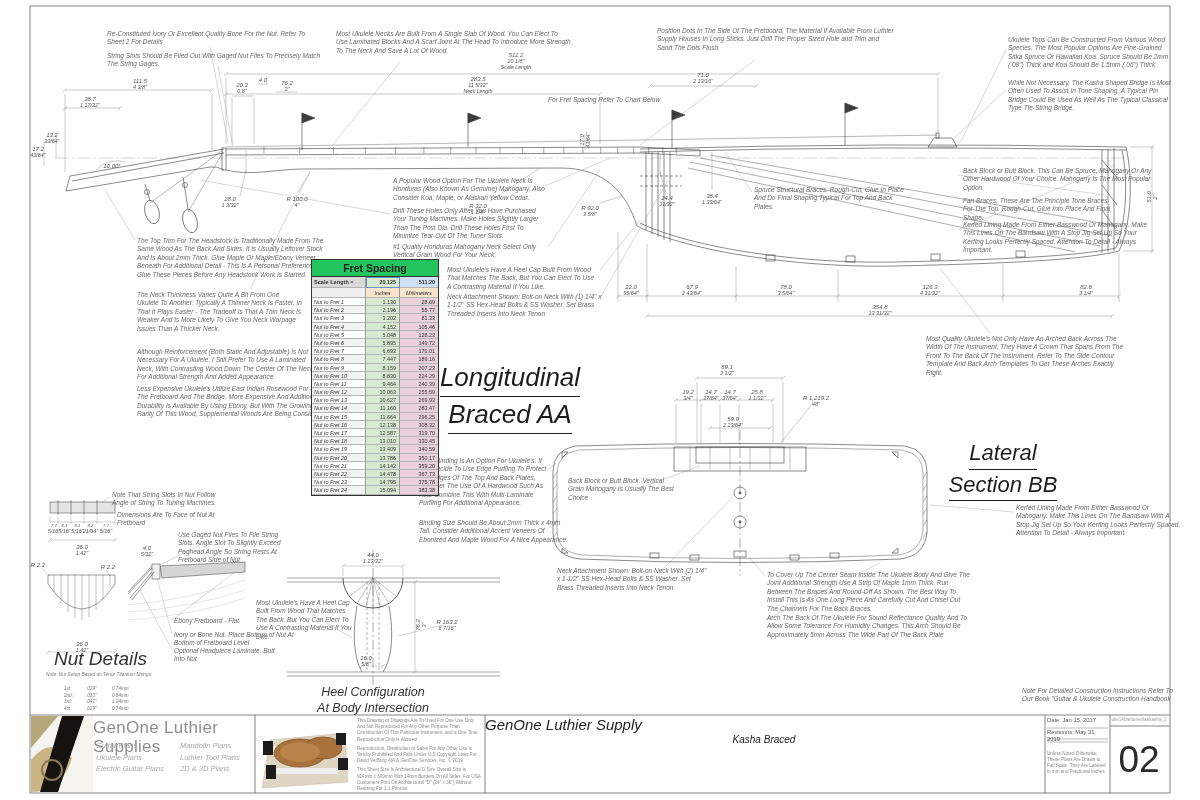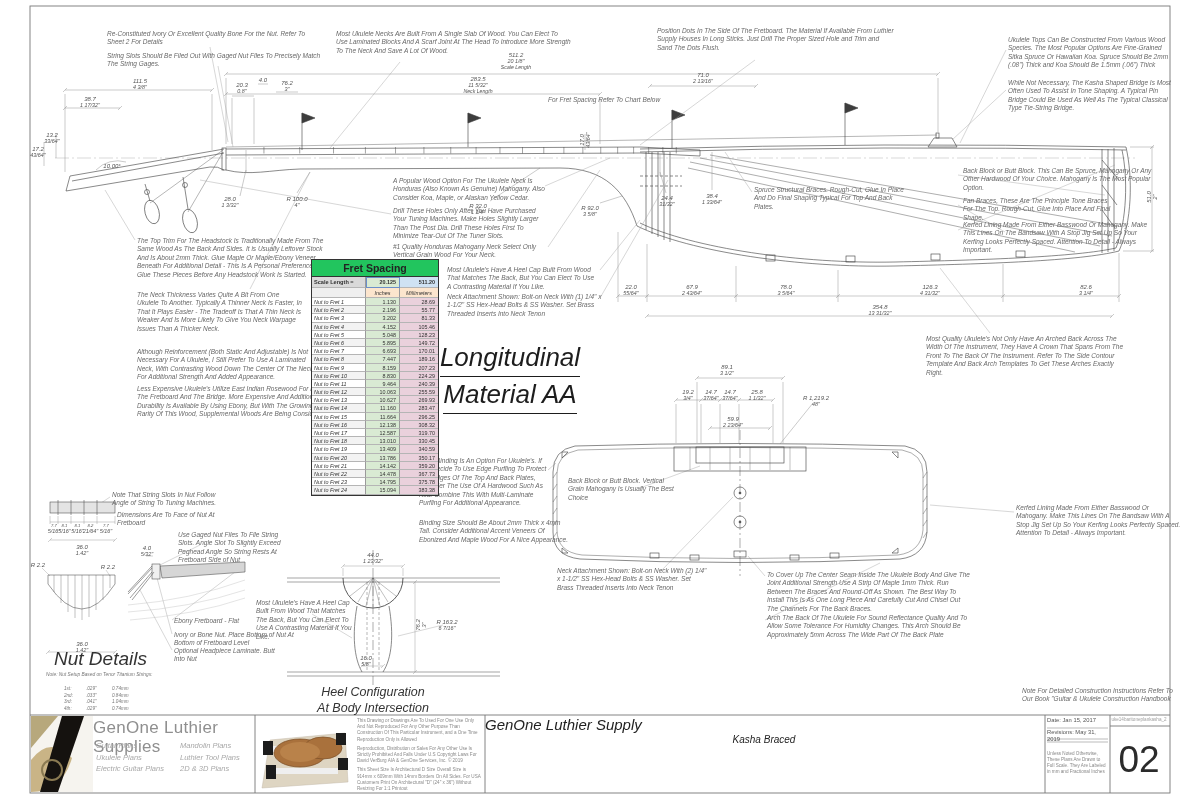--- a/index.html
+++ b/index.html
@@ -5,21 +5,21 @@
   html,body{margin:0;padding:0;background:#fff;}
   #sheet{position:relative;width:1200px;height:800px;background:#fff;overflow:hidden;
          font-family:"Liberation Sans",sans-serif;}
   svg.layer{position:absolute;left:0;top:0;}
   .note{position:absolute;font:italic 6.5px/1.3 "Liberation Sans",sans-serif;color:#686868;}
   .dim{position:absolute;font:italic 6px/1.1 "Liberation Sans",sans-serif;color:#555;
        text-align:center;transform:translate(-50%,0);white-space:nowrap;display:flex;flex-direction:column;}
   .dim .in{font-size:5.4px;}
   .dim .sub{font-size:5.2px;}
   .dim span:empty{display:none;}
-  .seclabel{position:absolute;font:italic 26px/1.35 "Liberation Sans",sans-serif;color:#1d1d1d;text-align:center;}
+  .seclabel{position:absolute;font:italic 26px/1.35 "Liberation Sans",sans-serif;color:#1d1d1d;text-align:center;margin-top:20px;}
   .seclabel span{display:inline-block;border-bottom:1.6px solid #1d1d1d;padding-bottom:1px;}
   .plainlabel{position:absolute;font:italic 19px/1.2 "Liberation Sans",sans-serif;color:#333;}
   .small-title{position:absolute;font:italic 12.5px/1.25 "Liberation Sans",sans-serif;color:#333;text-align:center;}
   
   #fret-table{position:absolute;left:311px;top:259px;width:126px;border:1px solid #333;background:#fff;font-family:"Liberation Sans",sans-serif;}
   #ft-title{height:16px;line-height:16px;text-align:center;font-size:10.5px;font-weight:600;color:#222;background:#22c55e;border-bottom:1px solid #333;}
   .ftr{display:flex;height:8.2px;line-height:8.2px;font-size:5.4px;color:#333;}
   .ftr>span{box-sizing:border-box;border-right:1px solid #9a9a9a;border-bottom:1px solid #b5b5b5;overflow:hidden;}
   .c1{width:54px;padding-left:2px;font-style:italic;}
   .c2{width:34px;text-align:right;padding-right:3px;background:#d9ead3;}
@@ -471,21 +471,25 @@
         <span class="in">21/64"</span>
       </div>
       <div class="dim" style="left: 106px; top: 524px; font-size: 4.2px;">
         <span class="mm">7.7</span>
         <span class="in">5/16"</span>
       </div>
     </div>
 
   <div class="seclabel" style="left:420px;top:340px;width:180px;">
     <span>Longitudinal</span><br>
-    <span>Material AA</span>
+    <span>Braced AA</span>
+  </div>
+  <div class="seclabel" style="left:938px;top:418px;width:130px;font-size:22px;">
+    <span>Lateral</span><br>
+    <span>Section BB</span>
   </div>
   <div class="plainlabel" style="left:54px;top:648px;">Nut Details</div>
   <div class="small-title" style="left:303px;top:685px;width:140px;">
     <span>Heel Configuration</span><br>
     <span>At Body Intersection</span>
   </div>
 
   <div id="fret-table">
     <div id="ft-title">Fret Spacing</div>
     <div class="ftr" id="ft-scale">

